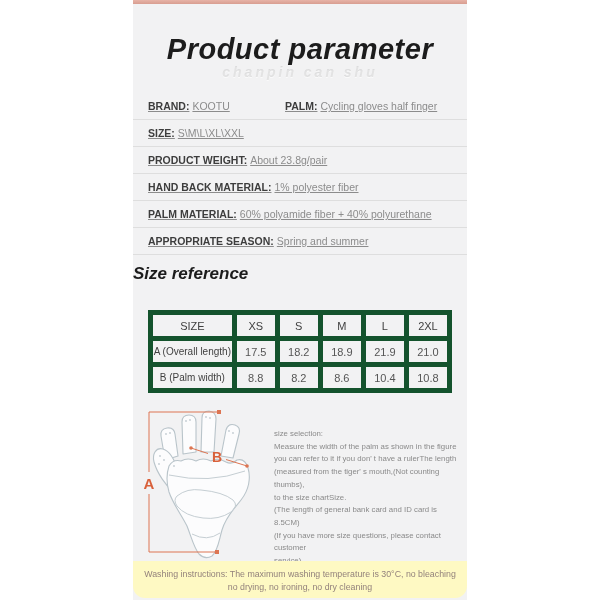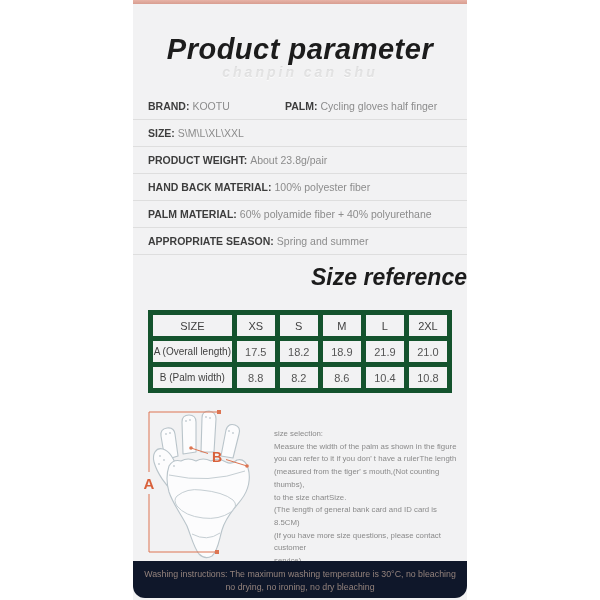--- a/index.html
+++ b/index.html
@@ -7,36 +7,36 @@
   .page { position:relative; width:600px; height:600px; background:#fff; overflow:hidden; }
   .card { position:absolute; left:133px; top:0; width:334px; height:600px; background:#f2f2f3; }
   .top-bar { position:absolute; left:0; top:0; width:100%; height:4px; background:linear-gradient(#e7b3a7,#d89d90); }
   .title { position:absolute; top:33px; left:0; width:100%; text-align:center;
            font-size:29px; font-weight:bold; font-style:italic; color:#1c1c1c; letter-spacing:0.5px; }
   .watermark { position:absolute; top:64px; left:0; width:100%; text-align:center;
            font-size:14px; font-weight:bold; font-style:italic; letter-spacing:3px;
            color:rgba(120,120,120,0.18); text-shadow:0 1px 0 rgba(255,255,255,0.6); }
   .params { position:absolute; top:93px; left:0; width:100%; }
   .prow { display:flex; align-items:center; height:27px; padding:0 15px; border-bottom:1px solid #dedede; }
-  .pair { font-size:10.5px; color:#8c8c8c; white-space:nowrap; }
+  .pair { font-size:10.5px; color:#8c8c8c; white-space:nowrap;text-decoration:underline; }
   .pair b { font-weight:bold; color:#3d3d3d; margin-right:3px; font-size:10.5px; }
   .pair.w1 { width:137px; flex:none; }
-  .section-title { position:absolute; top:264px; left:0; width:100%; text-align:right;
-           font-size:23px; font-weight:bold; font-style:italic; color:#1c1c1c; }
+  .section-title { position:absolute; top:264px; left:0; width:100%; text-align:left;
+           font-size:17px; font-weight:bold; font-style:italic; color:#1c1c1c; }
   table.size { position:absolute; top:310px; left:15px; width:304px; border-collapse:collapse; table-layout:fixed; }
   table.size td, table.size th { border:5px solid #14532d; height:26px; text-align:center;
            font-size:11px; color:#555; font-weight:normal; }
   table.size th { color:#3f3f3f; }
   table.size .col0 { width:28%; }
   table.size td.rowlabel { font-size:10px; color:#3f3f3f; }
   .measure { position:absolute; top:402px; left:0; width:100%; height:158px; }
   .glove-svg { position:absolute; left:6px; top:2px; }
   .size-text { position:absolute; left:141px; top:26px; width:186px;
            font-size:7.8px; line-height:12.7px; color:#8a8a8a; }
-  .wash { position:absolute; left:0; top:561px; width:100%; height:37px; background:#0f172a;
+  .wash { position:absolute; left:0; top:561px; width:100%; height:37px; background:#fef9c3;
            border-radius:0 0 12px 12px; text-align:center; padding-top:7px;
            font-size:8.8px; line-height:13px; color:#93827c; }
 </style>
 </head>
 <body>
 
 <div class="page">
   <div class="card">
     <div class="top-bar"></div>
 
@@ -48,21 +48,21 @@
         <span class="pair w1"><b>BRAND:</b><span>KOOTU</span></span>
         <span class="pair"><b>PALM:</b><span>Cycling gloves half finger</span></span>
       </div>
       <div class="prow">
         <span class="pair w1"><b>SIZE:</b><span>S\M\L\XL\XXL</span></span>
       </div>
       <div class="prow">
         <span class="pair"><b>PRODUCT WEIGHT:</b><span>About 23.8g/pair</span></span>
       </div>
       <div class="prow">
-        <span class="pair"><b>HAND BACK MATERIAL:</b><span>100% polyester fiber</span></span>
+        <span class="pair"><b>HAND BACK MATERIAL:</b><span>1% polyester fiber</span></span>
       </div>
       <div class="prow">
         <span class="pair"><b>PALM MATERIAL:</b><span>60% polyamide fiber + 40% polyurethane</span></span>
       </div>
       <div class="prow">
         <span class="pair"><b>APPROPRIATE SEASON:</b><span>Spring and summer</span></span>
       </div>
     </div>
 
     <div class="section-title">Size reference</div>
@@ -162,16 +162,16 @@
         <div>(measured from the tiger' s mouth,(Not counting thumbs),</div>
         <div>to the size chartSize.</div>
         <div>(The length of general bank card and ID card is 8.5CM)</div>
         <div>(If you have more size questions, please contact customer</div>
         <div>service)</div>
       </div>
     </div>
 
     <div class="wash">
       <div>Washing instructions: The maximum washing temperature is 30°C, no bleaching</div>
-      <div>no drying, no ironing, no dry bleaching</div>
+      <div>no drying, no ironing, no dry cleaning</div>
     </div>
   </div>
 </div>
 
 </body></html>

